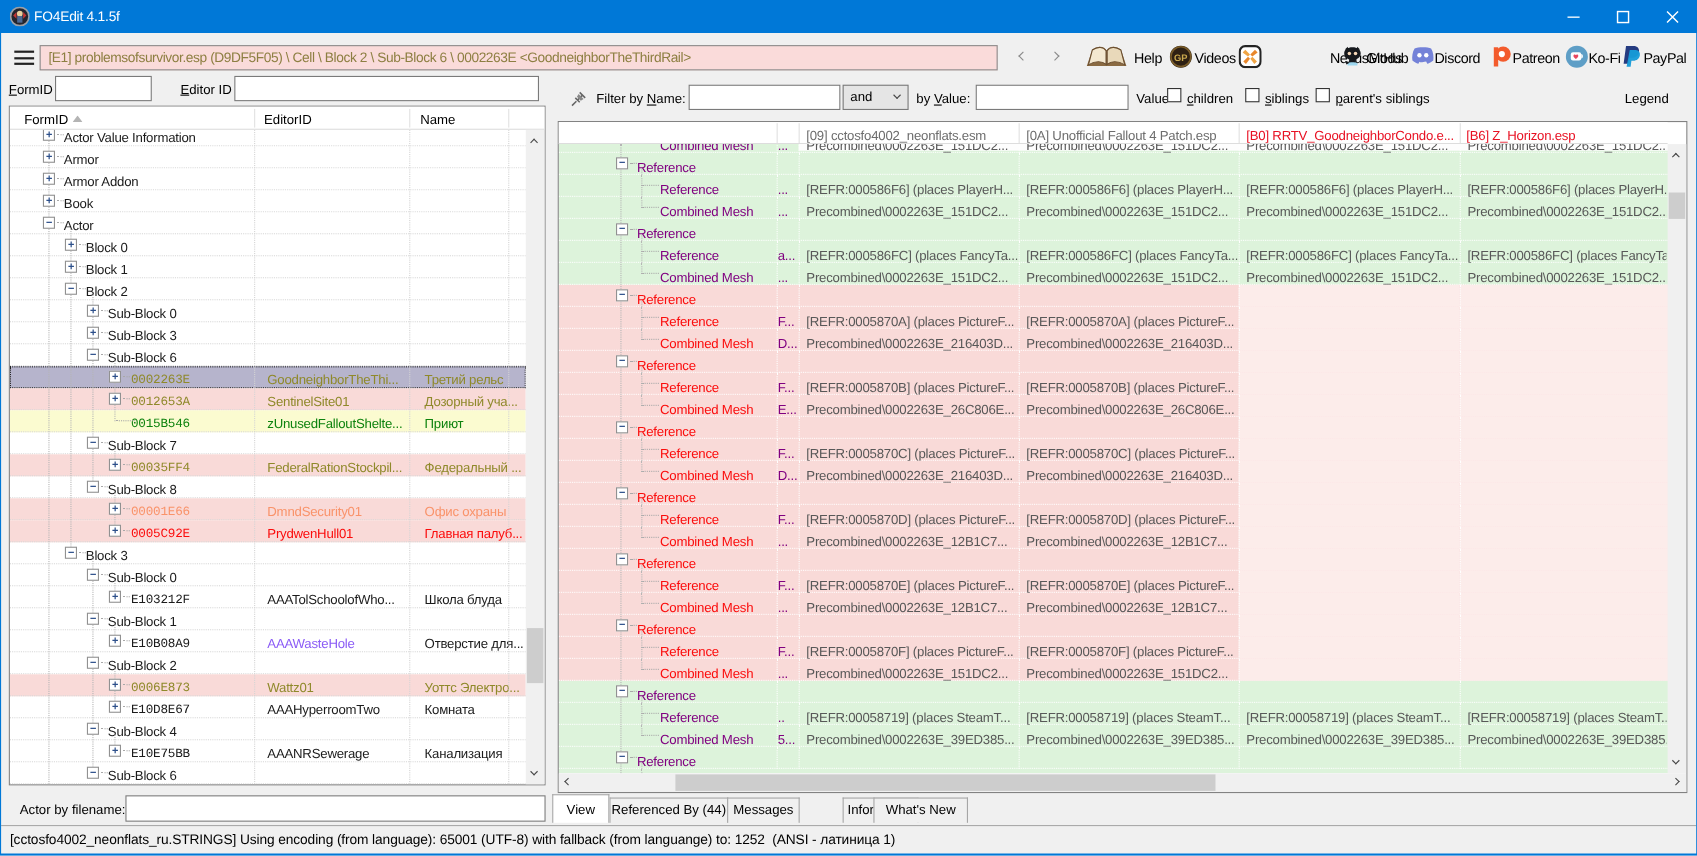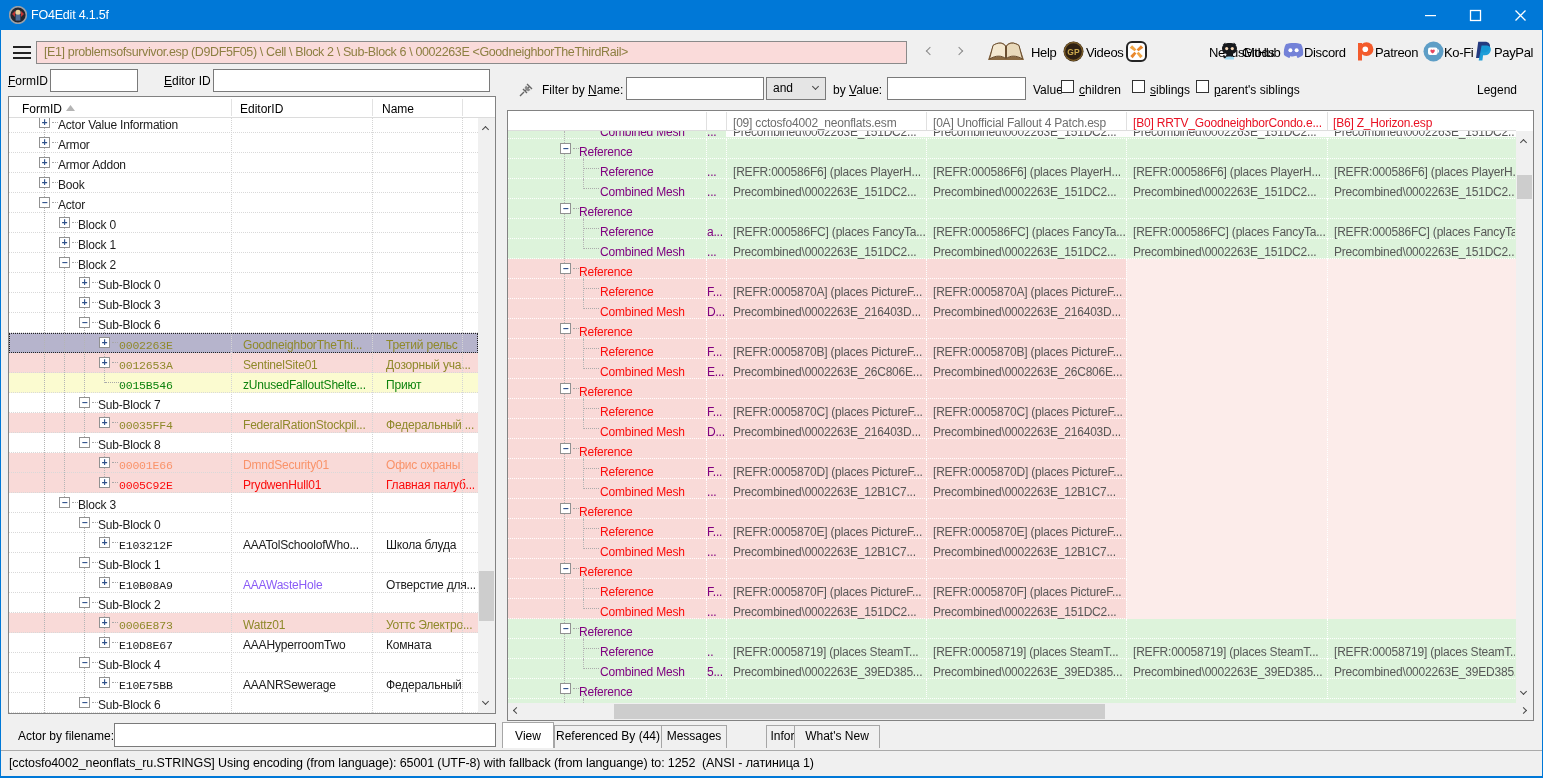--- a/index.html
+++ b/index.html
@@ -343,21 +343,21 @@
 <div class="trow" style="top:535px;">
         <i class="ebox minus" style="left:70px">−</i>
         <i class="hdR" style="left:83px"></i>
         <span class="tl" style="left:89px">Sub-Block 4</span>
       </div>
 <div class="trow" style="top:555px;">
         <i class="ebox plus" style="left:90px">+</i>
         <i class="hdR" style="left:103px"></i>
         <span class="tf" style="left:110px;color:#1b1b1b">E10E75BB</span>
         <span class="te" style="color:#1b1b1b">AAANRSewerage</span>
-        <span class="tn" style="color:#1b1b1b">Федеральный</span>
+        <span class="tn" style="color:#1b1b1b">Канализация</span>
       </div>
 <div class="trow" style="top:575px;">
         <i class="ebox minus" style="left:70px">−</i>
         <i class="hdR" style="left:83px"></i>
         <span class="tl" style="left:89px">Sub-Block 6</span>
       </div>
  </div>
  <div class="sb" style="left:469px;top:21px;width:17px;height:595px">
    <div class="sbarrow" style="left:0;top:2px">
         <b class="chv chvU"></b>

